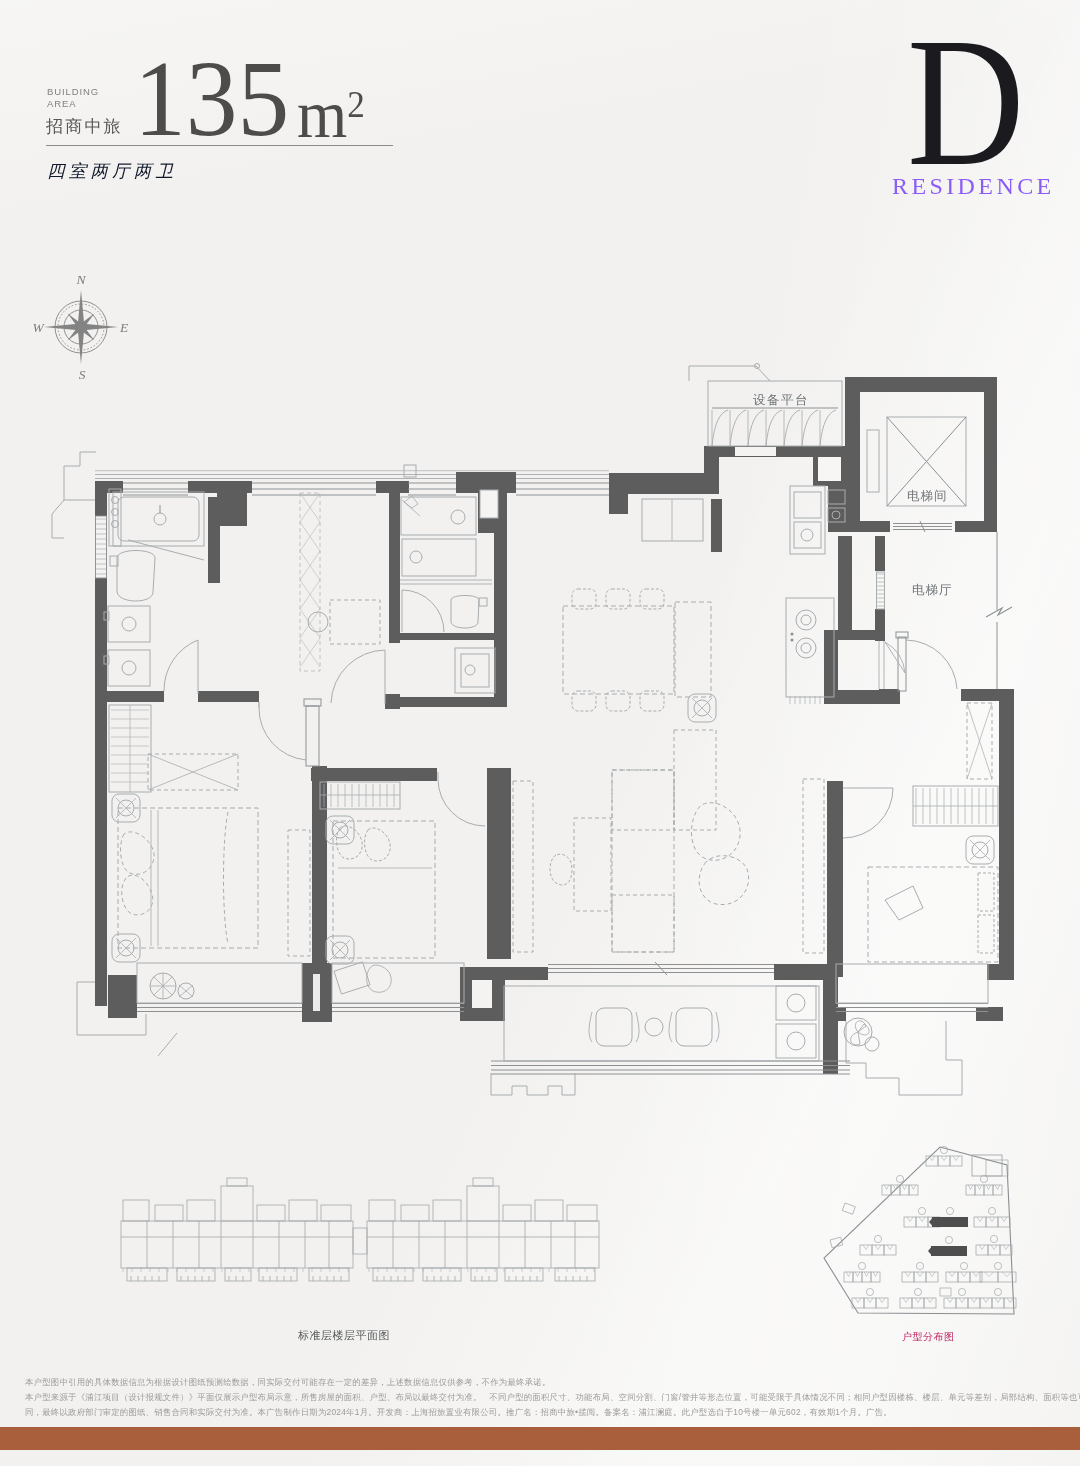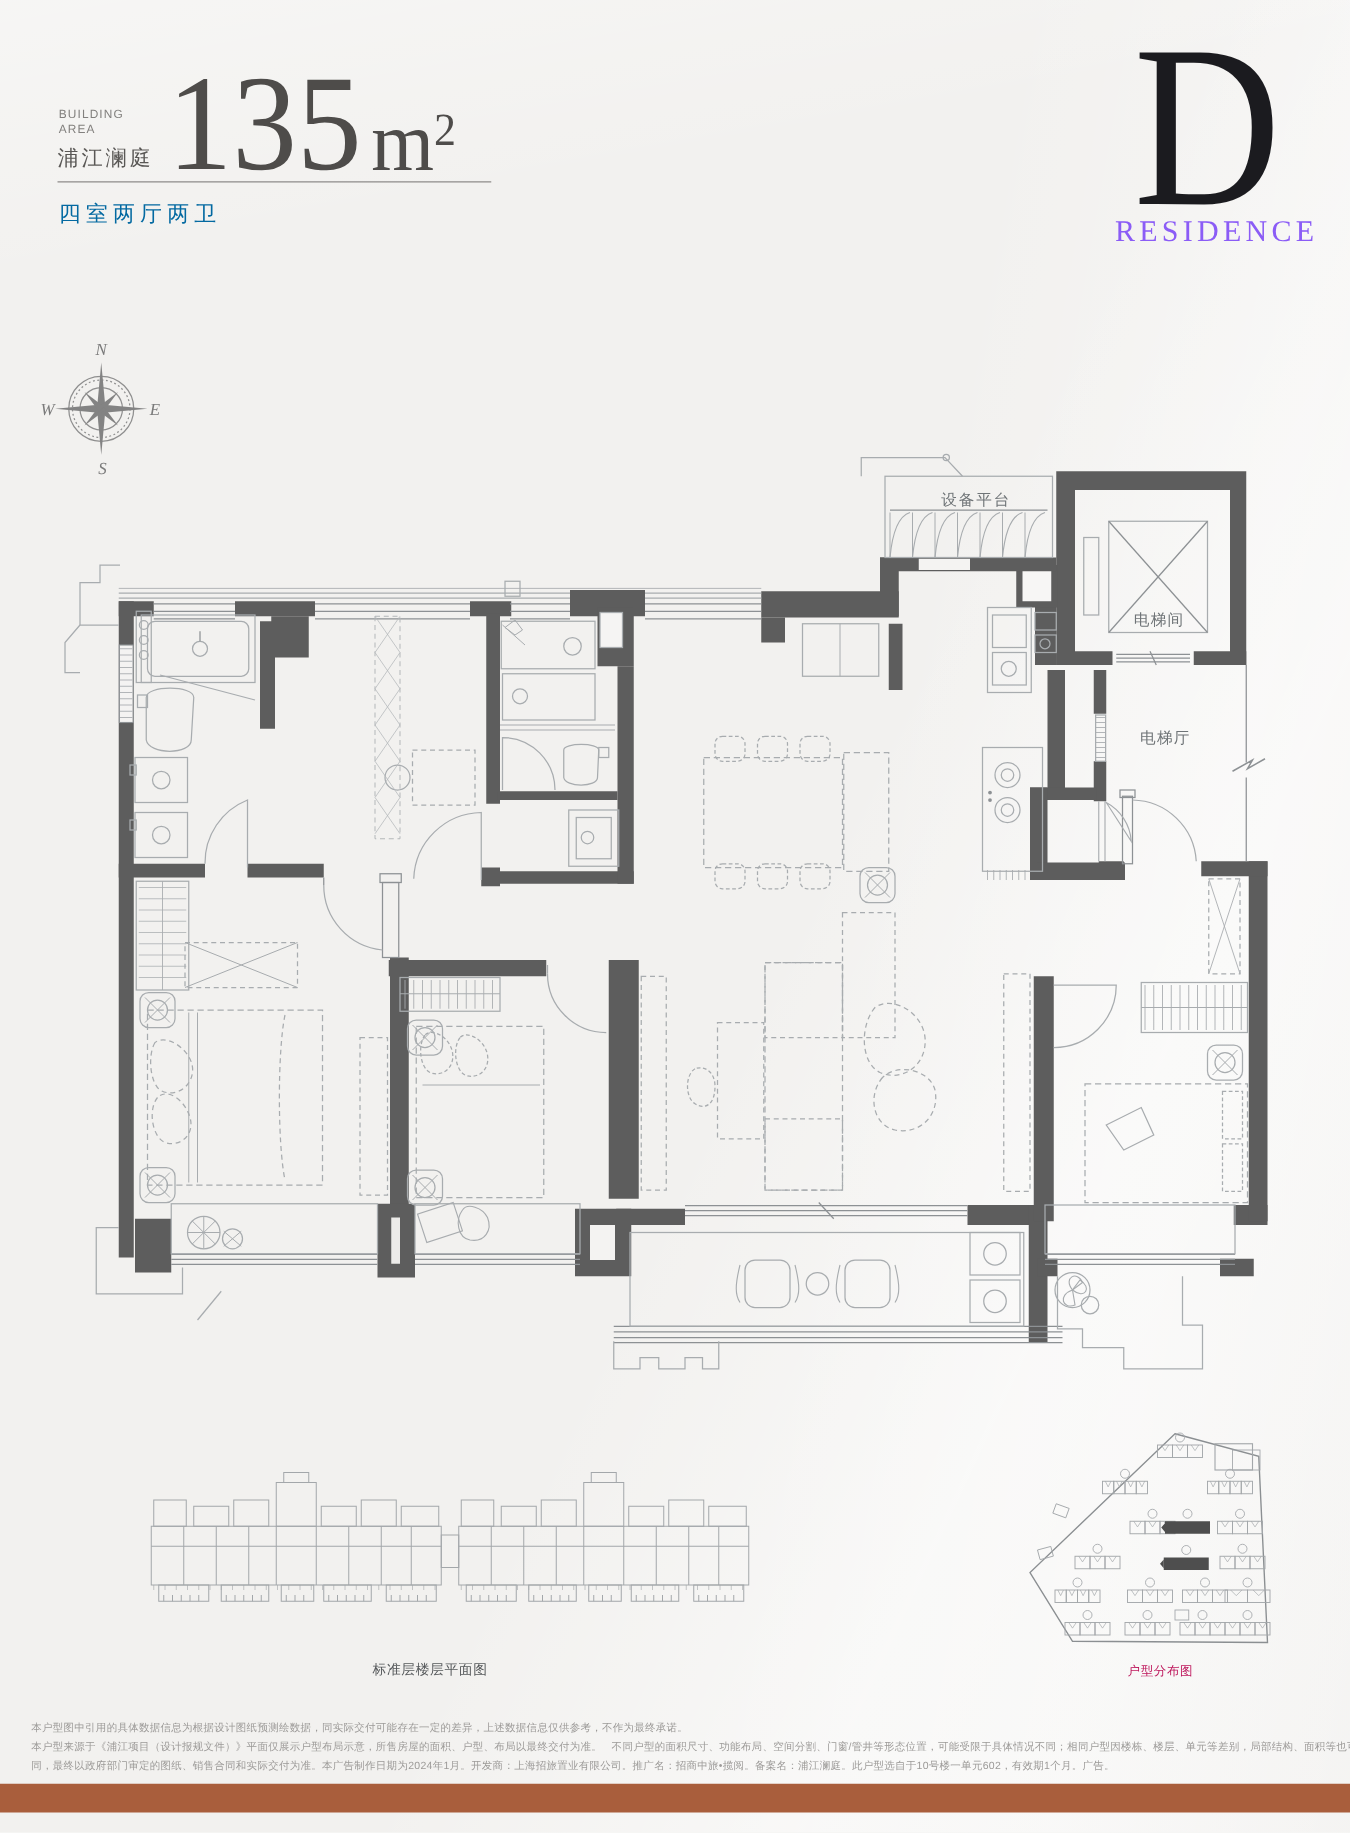--- a/index.html
+++ b/index.html
@@ -12,38 +12,38 @@
       linear-gradient(170deg, rgba(255,255,255,0.35) 0%, rgba(255,255,255,0) 14%),
       linear-gradient(100deg, rgba(255,255,255,0) 60%, rgba(255,255,255,0.3) 82%, rgba(255,255,255,0) 100%);}
   .abs{position:absolute;}
   #bldg{left:47px;top:86px;font-size:9.5px;letter-spacing:0.9px;color:#82807e;line-height:12px;}
   #jzmj{left:46px;top:115px;font-size:17px;letter-spacing:2.2px;color:#5a5856;}
   #n135{left:134px;top:44px;font-family:"Liberation Serif",serif;font-size:109px;line-height:109px;color:#4e4c4a;
         transform:scaleX(0.95);transform-origin:left top;letter-spacing:0;}
   #msup{left:297px;top:71px;font-family:"Liberation Serif",serif;font-size:68px;line-height:68px;color:#4e4c4a;transform:scaleX(0.95);transform-origin:left top;}
   #msup sup{font-size:37px;vertical-align:20px;}
   #rule1{left:46px;top:145px;width:347px;height:1px;background:#8e8c8a;}
-  #sihu{left:47px;top:159px;font-size:17.5px;letter-spacing:4.2px;color:#0369a1;}
+  #sihu{left:47px;top:159px;font-size:17.5px;letter-spacing:4.2px;color:#0f172a;font-style:italic;}
   #dlogo{left:907px;top:27px;width:115px;height:150px;font-family:"Liberation Serif",serif;
          font-size:185px;line-height:150px;color:#1b1b1f;transform:scaleX(0.88);transform-origin:left top;}
   #resid{left:892px;top:173px;width:145px;font-family:"Liberation Serif",serif;font-size:24px;
          letter-spacing:3.4px;color:#8b5cf6;}
   #lbl-std{left:298px;top:1328px;font-size:11px;letter-spacing:0.5px;color:#55585a;}
   #lbl-dist{left:902px;top:1330px;font-size:10px;letter-spacing:0.5px;color:#be185d;}
   #disc{left:25px;top:1375px;font-size:8.4px;line-height:15px;color:#9c9a98;letter-spacing:0.24px;white-space:nowrap;}
   #bar{left:0;top:1427px;width:1080px;height:23px;background:#a95e3c;}
   #wm{left:817px;top:1427px;font-size:22px;font-weight:bold;color:#2e2219;white-space:nowrap;letter-spacing:0.5px;
       text-shadow:-2px -2px 0 #fff,2px -2px 0 #fff,-2px 2px 0 #fff,2px 2px 0 #fff,-2px 0 0 #fff,2px 0 0 #fff,0 -2px 0 #fff,0 2px 0 #fff,-3px 0 0 #fff,3px 0 0 #fff,0 3px 0 #fff,0 -3px 0 #fff;}
 </style>
 </head>
 <body>
 <div id="page">
   <div id="sheen1"></div>
   <div class="abs" id="bldg">BUILDING<br>AREA</div>
-  <div class="abs" id="jzmj">浦江澜庭</div>
+  <div class="abs" id="jzmj">招商中旅</div>
   <div class="abs" id="n135">135</div>
   <div class="abs" id="msup">m<sup>2</sup></div>
   <div class="abs" id="rule1"></div>
   <div class="abs" id="sihu">四室两厅两卫</div>
   <div class="abs" id="dlogo">D</div>
   <div class="abs" id="resid">RESIDENCE</div>
   <div class="abs" id="lbl-std">标准层楼层平面图</div>
   <div class="abs" id="lbl-dist">户型分布图</div>
   <div class="abs" id="disc">本户型图中引用的具体数据信息为根据设计图纸预测绘数据，同实际交付可能存在一定的差异，上述数据信息仅供参考，不作为最终承诺。<br>本户型来源于《浦江项目（设计报规文件）》平面仅展示户型布局示意，所售房屋的面积、户型、布局以最终交付为准。&nbsp;&nbsp;&nbsp;不同户型的面积尺寸、功能布局、空间分割、门窗/管井等形态位置，可能受限于具体情况不同；相同户型因楼栋、楼层、单元等差别，局部结构、面积等也可能不<br>同，最终以政府部门审定的图纸、销售合同和实际交付为准。本广告制作日期为2024年1月。开发商：上海招旅置业有限公司。推广名：招商中旅•揽阅。备案名：浦江澜庭。此户型选自于10号楼一单元602，有效期1个月。广告。</div>
   <div class="abs" id="bar"></div>

